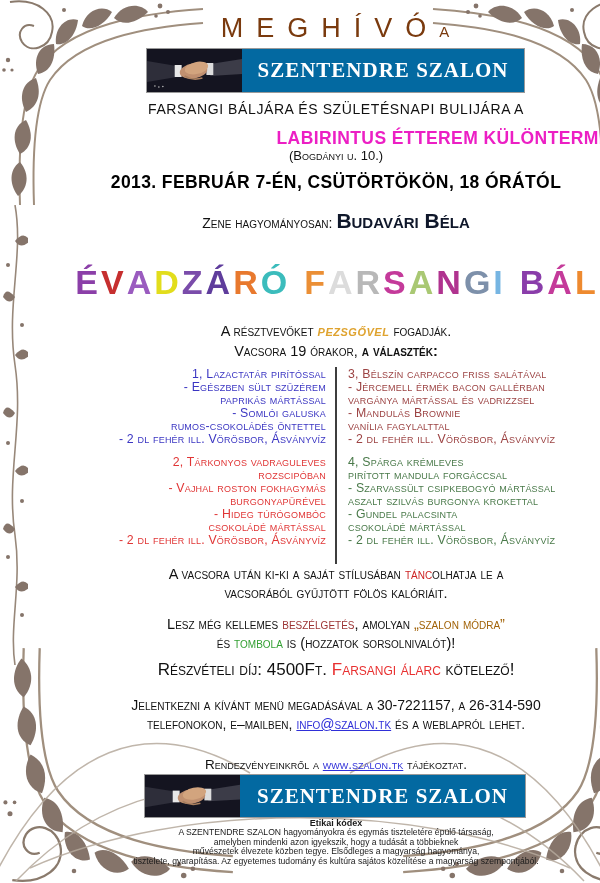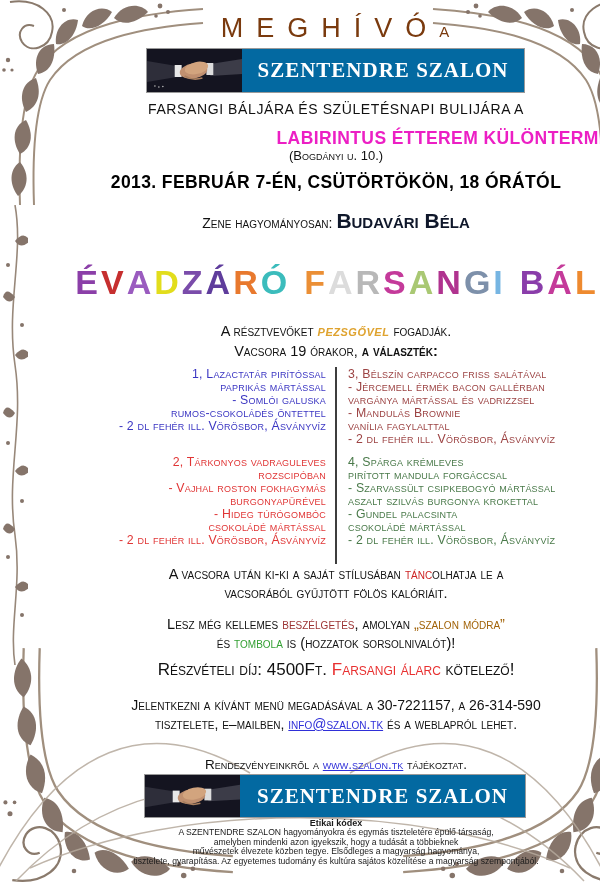--- a/index.html
+++ b/index.html
@@ -171,20 +171,21 @@
     <div class="center sc" id="music"><span>Zene hagyományosan: </span><span class="seg-artist" style="color: #0f172a;">Budavári Béla</span></div>
 
     <div class="center" id="headline"><span style="color: rgb(139, 63, 168);">É</span><span style="color: rgb(198, 47, 47);">V</span><span style="color: rgb(154, 91, 191);">A</span><span style="color: rgb(226, 221, 28);">D</span><span style="color: rgb(122, 76, 170);">Z</span><span style="color: rgb(95, 61, 156);">Á</span><span style="color: rgb(232, 121, 46);">R</span><span style="color: rgb(59, 188, 188);">Ó</span><span class="sp">&nbsp;</span><span style="color: rgb(235, 143, 53);">F</span><span style="color: rgb(220, 220, 220);">A</span><span style="color: rgb(184, 184, 184);">R</span><span style="color: rgb(196, 58, 154);">S</span><span style="color: rgb(169, 200, 115);">A</span><span style="color: rgb(176, 51, 143);">N</span><span style="color: rgb(125, 144, 170);">G</span><span style="color: rgb(118, 181, 226);">I</span><span class="sp">&nbsp;</span><span style="color: rgb(138, 61, 170);">B</span><span style="color: rgb(196, 58, 154);">Á</span><span style="color: rgb(238, 138, 47);">L</span></div>
 
     <div class="center sc" id="reception1"><span>A résztvevőket </span><span class="seg-gold" style="font-weight: bold; font-style: italic;">pezsgővel</span><span> fogadják.</span></div>
     <div class="center sc" id="reception2"><span>Vacsora 19 órakor, </span><span style="font-weight: bold;">a választék:</span></div>
 
     <div class="abs" id="menu-divider"></div>
     <div class="abs menu sc" id="menu1" style="color: rgb(58, 53, 194);">
         <div class="line">1, Lazactatár pirítóssal</div>
+        <div class="line">- Egészben sült szüzérem</div>
         <div class="line">paprikás mártással</div>
         <div class="line">- Somlói galuska</div>
         <div class="line">rumos-csokoládés öntettel</div>
         <div class="line">- 2 dl fehér ill. Vörösbor, Ásványvíz</div>
       </div>
     <div class="abs menu sc" id="menu2" style="color: rgb(224, 53, 53);">
         <div class="line">2, Tárkonyos vadraguleves</div>
         <div class="line">rozscipóban</div>
         <div class="line">- Vajhal roston fokhagymás</div>
         <div class="line">burgonyapürével</div>
@@ -209,21 +210,21 @@
         <div class="line">csokoládé mártással</div>
         <div class="line">- 2 dl fehér ill. Vörösbor, Ásványvíz</div>
       </div>
 
     <div class="center sc" id="dance1"><span>A vacsora után ki-ki a saját stílusában </span><span style="color: rgb(204, 34, 34);">tánc</span><span>olhatja le a</span></div>
     <div class="center sc" id="dance2"><span>vacsorából gyűjtött fölös kalóriáit.</span></div>
     <div class="center sc" id="fun1"><span>Lesz még kellemes </span><span style="color: rgb(156, 51, 51);">beszélgetés</span><span>, amolyan </span><span style="color: #a16207;">„szalon módra”</span></div>
     <div class="center sc" id="fun2"><span>és </span><span style="color: rgb(51, 160, 51);">tombola</span><span> is (hozzatok sorsolnivalót)!</span></div>
     <div class="center sc" id="fee"><span>Részvételi díj: 4500Ft.  </span><span style="color: rgb(232, 48, 48);">Farsangi álarc</span><span> kötelező!</span></div>
     <div class="center sc" id="signup1"><span>Jelentkezni a kívánt menü megadásával a 30-7221157, a 26-314-590</span></div>
-    <div class="center sc" id="signup2"><span>tisztelete, e–mailben, </span><span class="seg-link">info@szalon.tk</span><span> és a weblapról lehet.</span></div>
+    <div class="center sc" id="signup2"><span>telefonokon, e–mailben, </span><span class="seg-link">info@szalon.tk</span><span> és a weblapról lehet.</span></div>
     <div class="center sc" id="events"><span>Rendezvényeinkről a </span><span class="seg-link">www.szalon.tk</span><span> tájékoztat.</span></div>
 
     <div class="banner" id="banner2">
       <div class="banner-img">
         <svg viewBox="0 0 96 43" preserveAspectRatio="none">
           <rect width="96" height="43" fill="#141420"></rect>
           <path d="M0,12 L30,17 L30,28 L0,33 Z" fill="#2e2e3a"></path>
           <rect x="28" y="16" width="7" height="12" fill="#e8e8e8"></rect>
           <path d="M96,10 L64,15 L64,27 L96,25 Z" fill="#3c3c48"></path>
           <rect x="60" y="14" width="7" height="12" fill="#dddddd"></rect>

